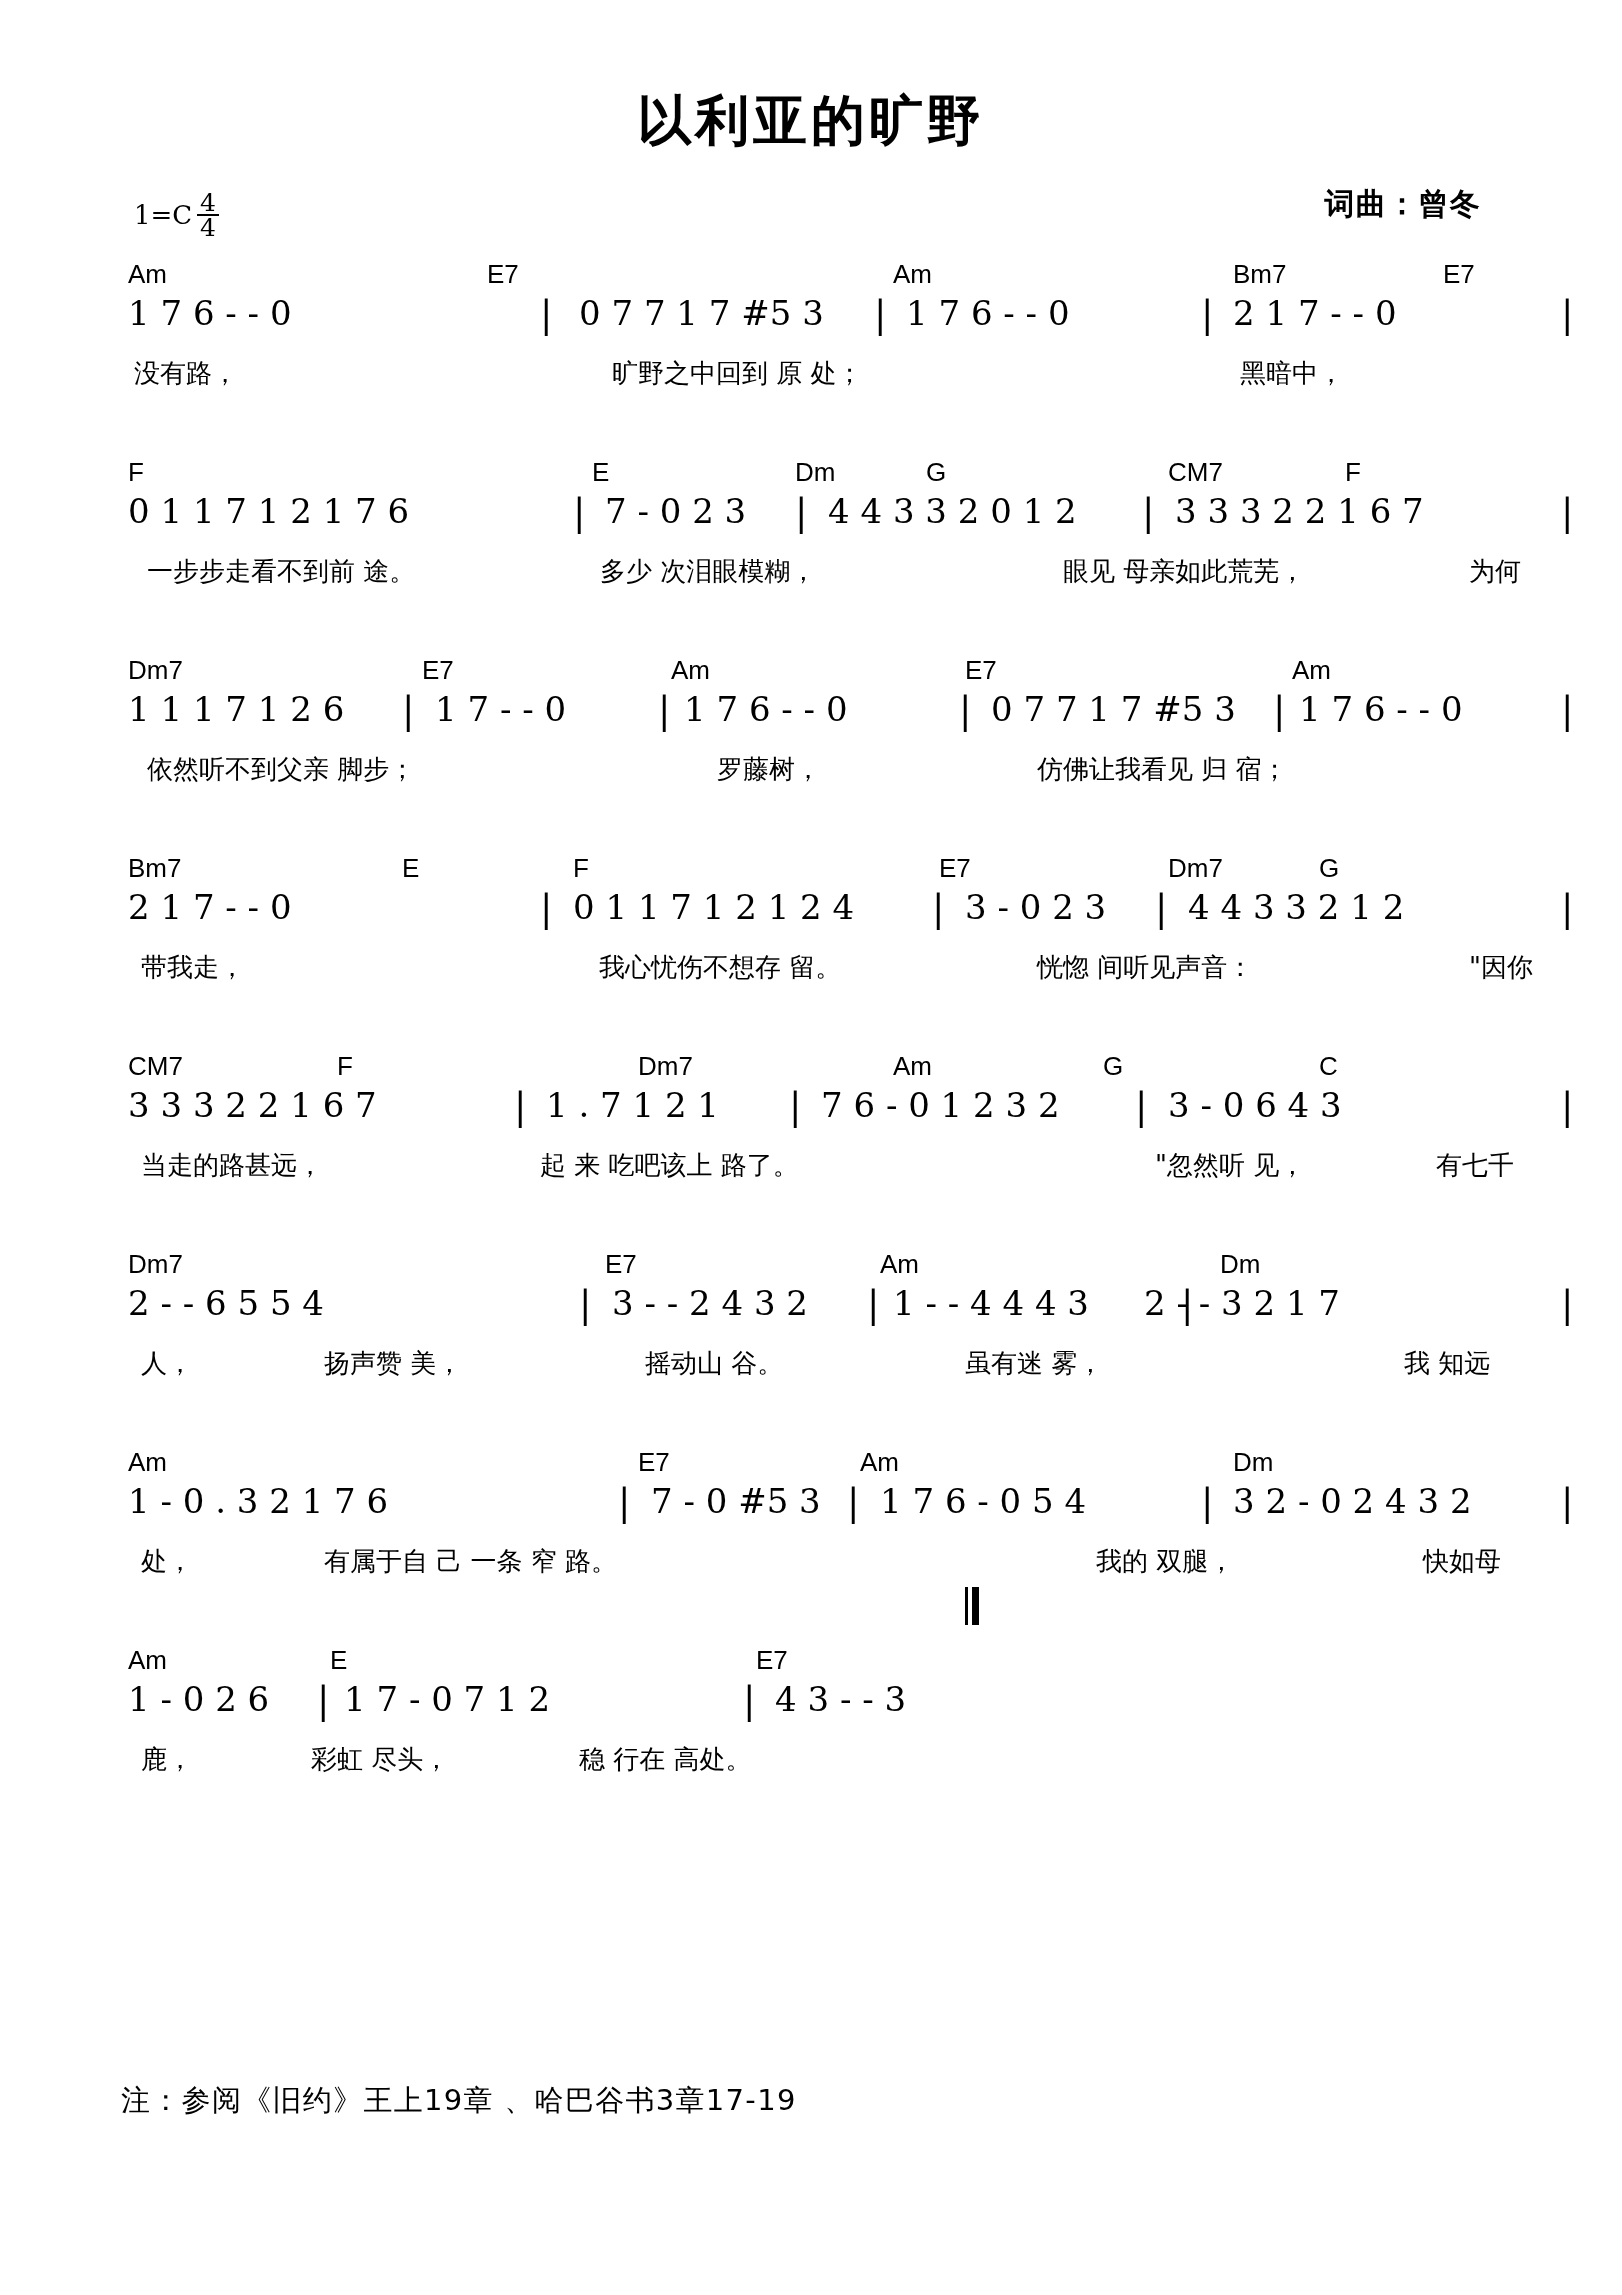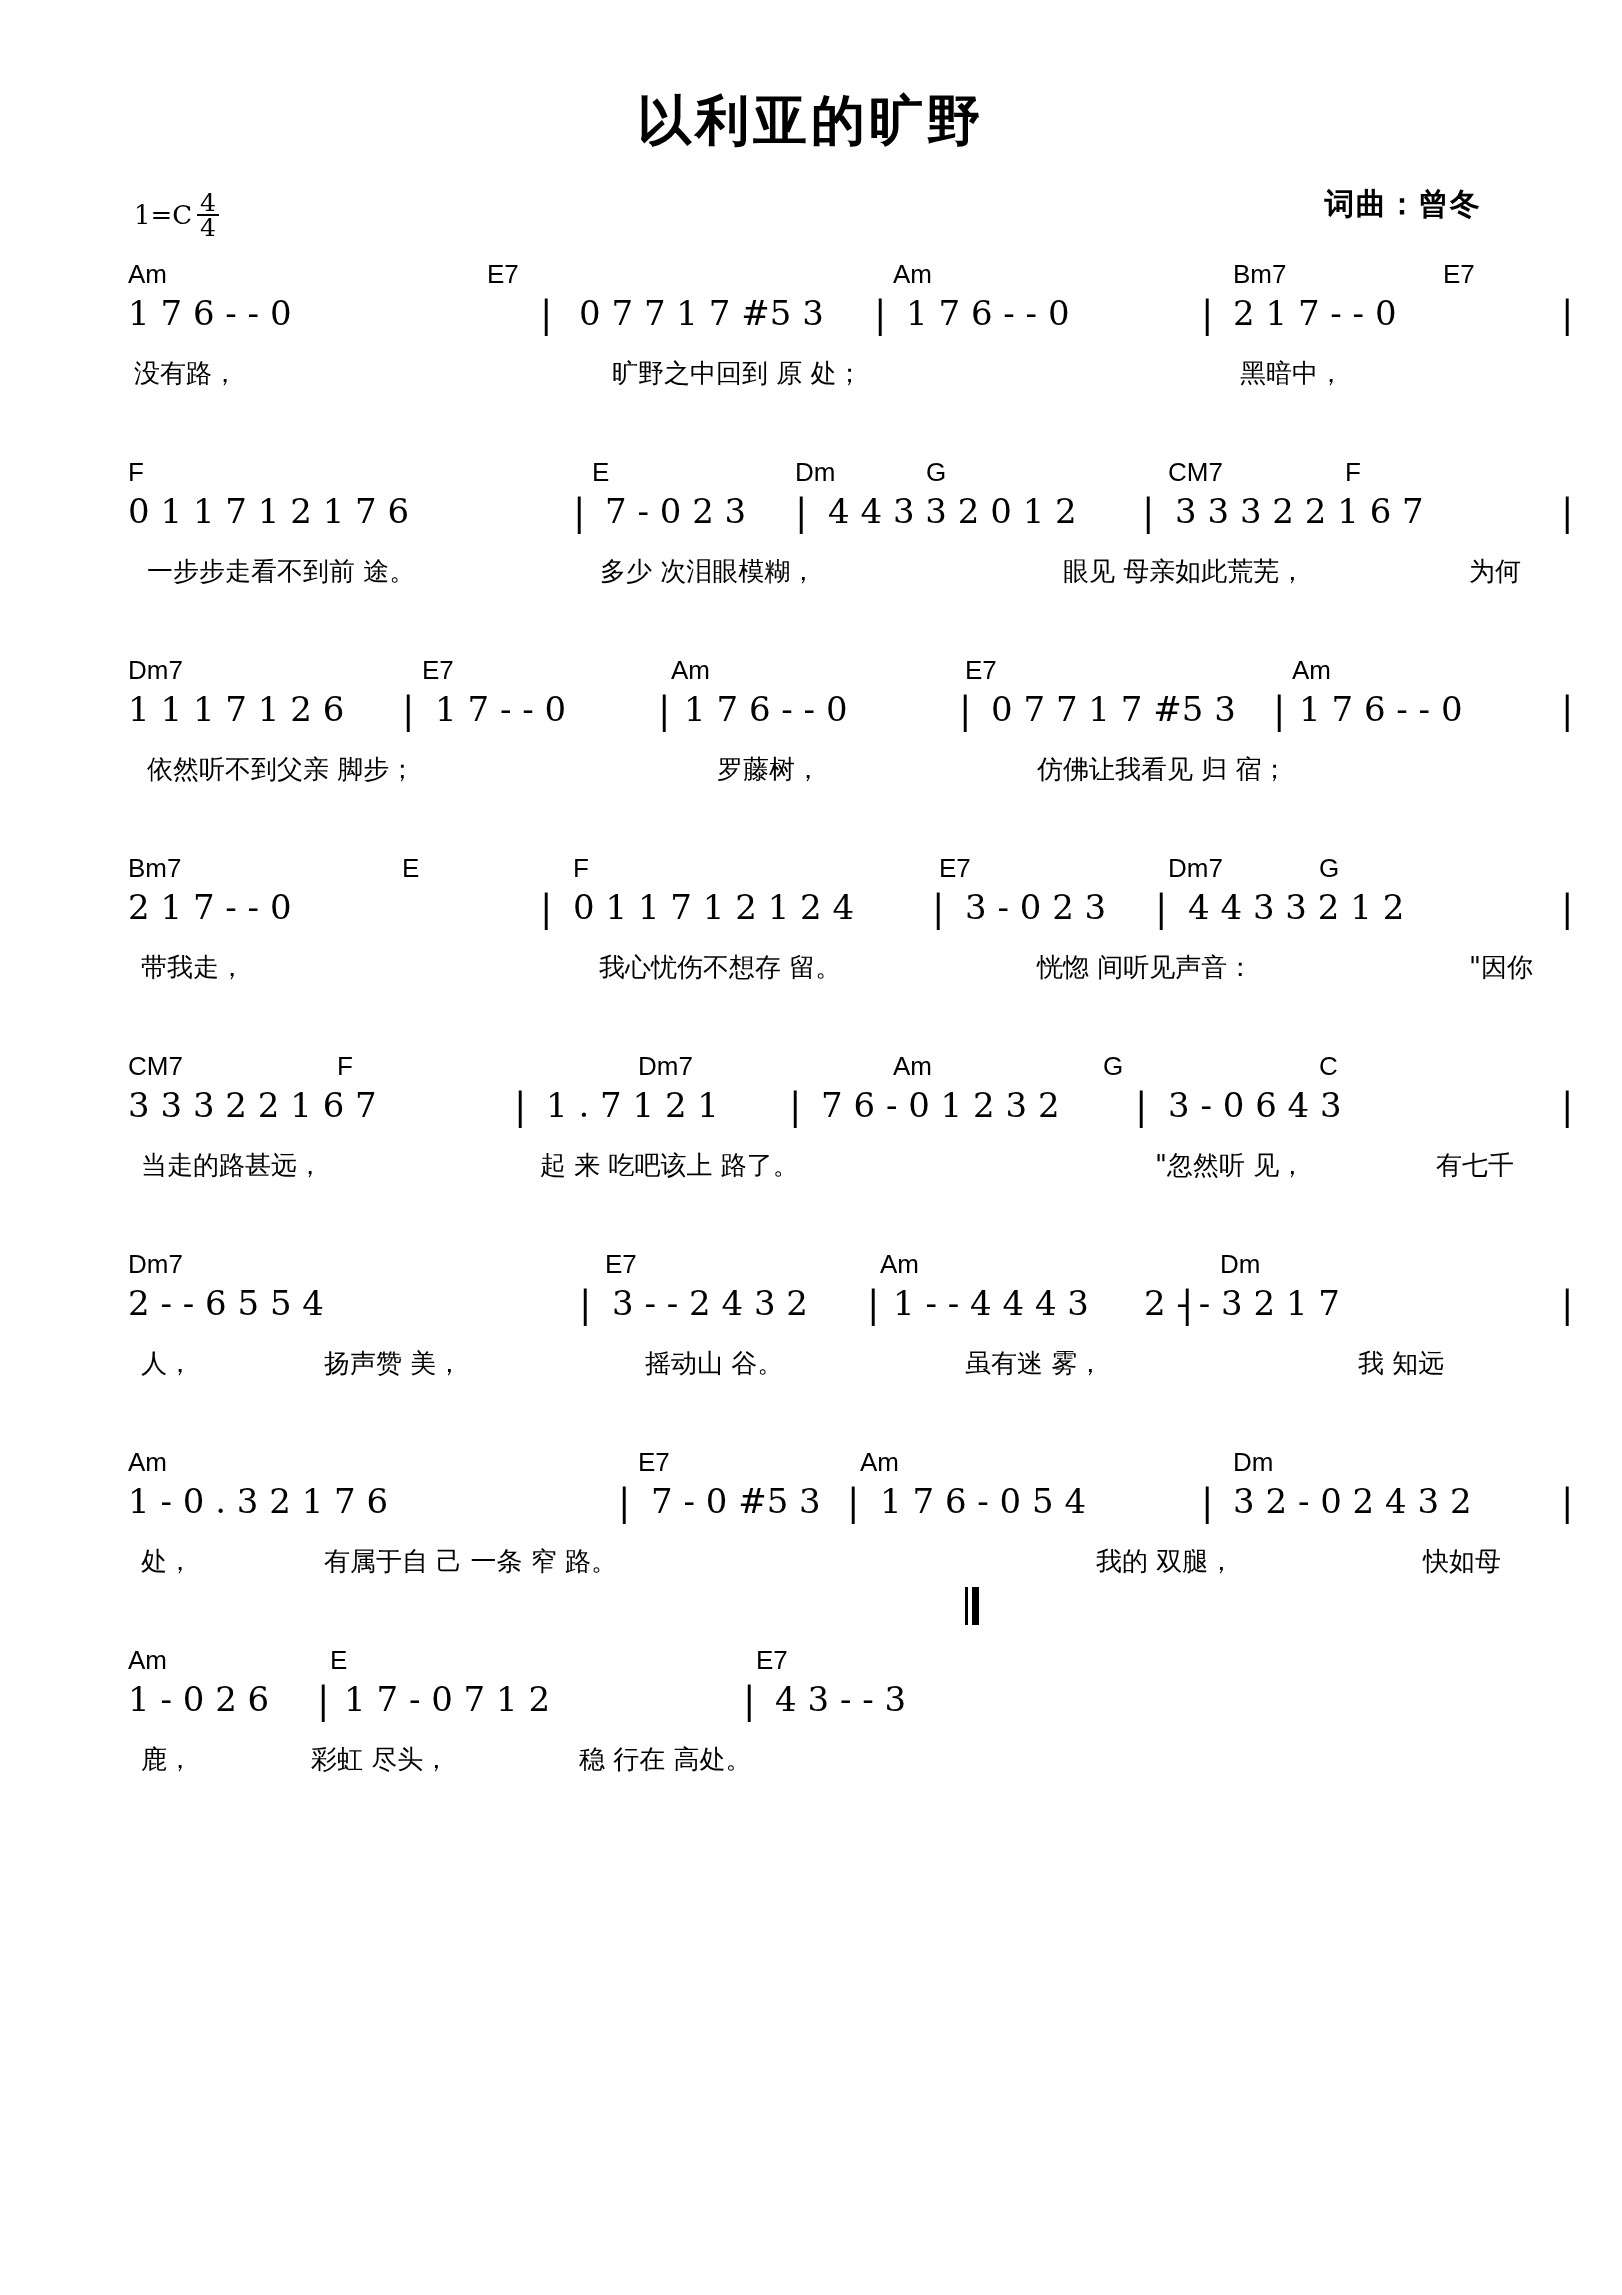--- a/index.html
+++ b/index.html
@@ -307,21 +307,21 @@
           <span class="note bar" style="left: 1181px;">|</span>
           <span class="note" style="left: 1144px;">2 -  - 3 2 1 7</span>
           <span class="note bar" style="left: 1561px;">|</span>
           <div class="underline" style="left: 121px; top: 43px; width: 0px;"></div>
         </div>
         <div class="lyricline">
           <span class="lyric" style="left: 141px;">人，</span>
           <span class="lyric" style="left: 324px;">扬声赞   美，</span>
           <span class="lyric" style="left: 645px;">摇动山    谷。</span>
           <span class="lyric" style="left: 965px;">虽有迷     雾，</span>
-          <span class="lyric" style="left: 1358px;">我 知远</span>
+          <span class="lyric" style="left: 1404px;">我 知远</span>
         </div>
       </div>
       <div class="system">
         <div class="chordline">
           <span class="chord" style="left: 128px;">Am</span>
           <span class="chord" style="left: 638px;">E7</span>
           <span class="chord" style="left: 860px;">Am</span>
           <span class="chord" style="left: 1233px;">Dm</span>
         </div>
         <div class="noteline">
@@ -362,14 +362,15 @@
           <i class="thick"></i>
         </div>
         <div class="lyricline">
           <span class="lyric" style="left: 141px;">鹿，</span>
           <span class="lyric" style="left: 311px;">彩虹 尽头，</span>
           <span class="lyric" style="left: 579px;">稳  行在  高处。</span>
         </div>
       </div>
     </div>
 
+  <div class="footnote">注：参阅《旧约》王上19章 、哈巴谷书3章17-19</div>
 </div>
 
 
 </body></html>

